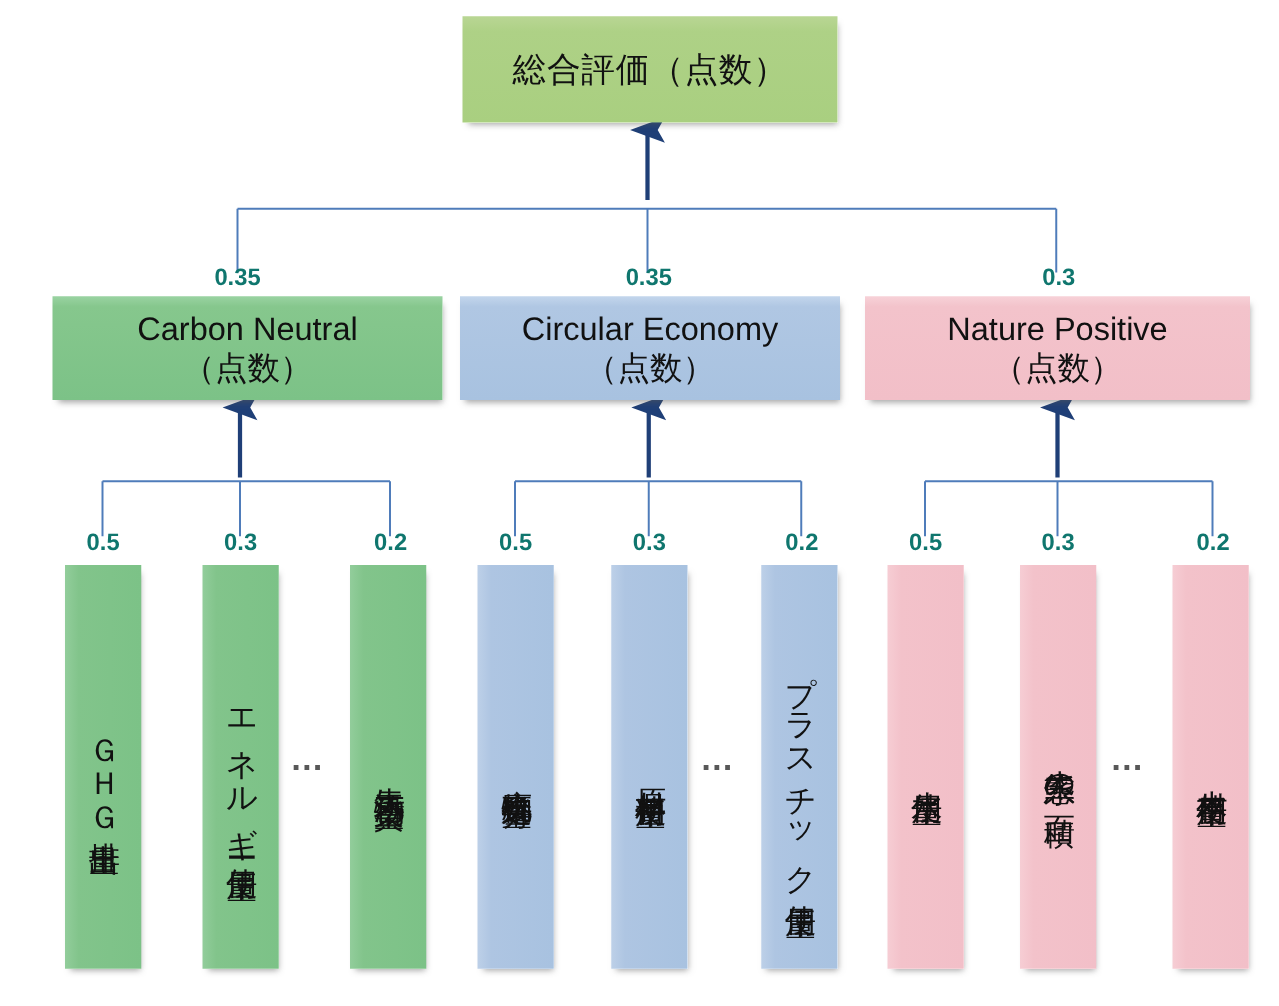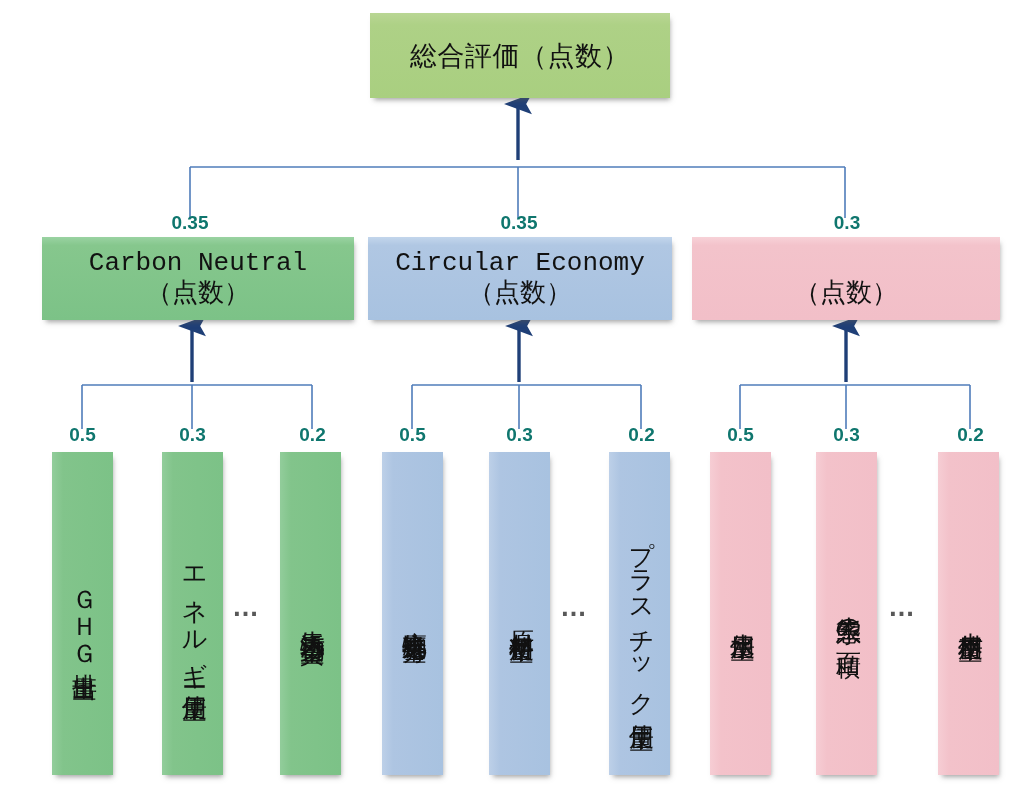--- a/index.html
+++ b/index.html
@@ -32,21 +32,20 @@
   
   .box {
     position: absolute;
     box-sizing: border-box;
     display: flex;
     align-items: center;
     justify-content: center;
     text-align: center;
     color: #111111;
     box-shadow: 2px 4px 5px -2px rgba(90,90,90,0.55);
-    font-family: Liberation Mono, monospace;
   }
 
   
   .node-root {
     left: 370px;
     top: 13px;
     width: 300px;
     height: 85px;
     background: linear-gradient(to bottom, #b9d694 0%, #aed186 14%, #a9cf80 100%);
     font-size: 27px;
@@ -170,21 +169,21 @@
     </span>
   </div>
   <div class="box node-l2 l2-1">
     <span class="inner">
       <span>Circular Economy</span><br>
       <span>（点数）</span>
     </span>
   </div>
   <div class="box node-l2 l2-2">
     <span class="inner">
-      <br>
+      <span>Nature Positive</span><br>
       <span>（点数）</span>
     </span>
   </div>
 
   <div class="weight" style="left:45px; top:424px; width:75px;">0.5</div>
   <div class="weight" style="left:155px; top:424px; width:75px;">0.3</div>
   <div class="weight" style="left:275px; top:424px; width:75px;">0.2</div>
 
   <div class="box node-leaf leaf-green" style="left:52px;">
     <span>ＧＨＧ排出量</span>

